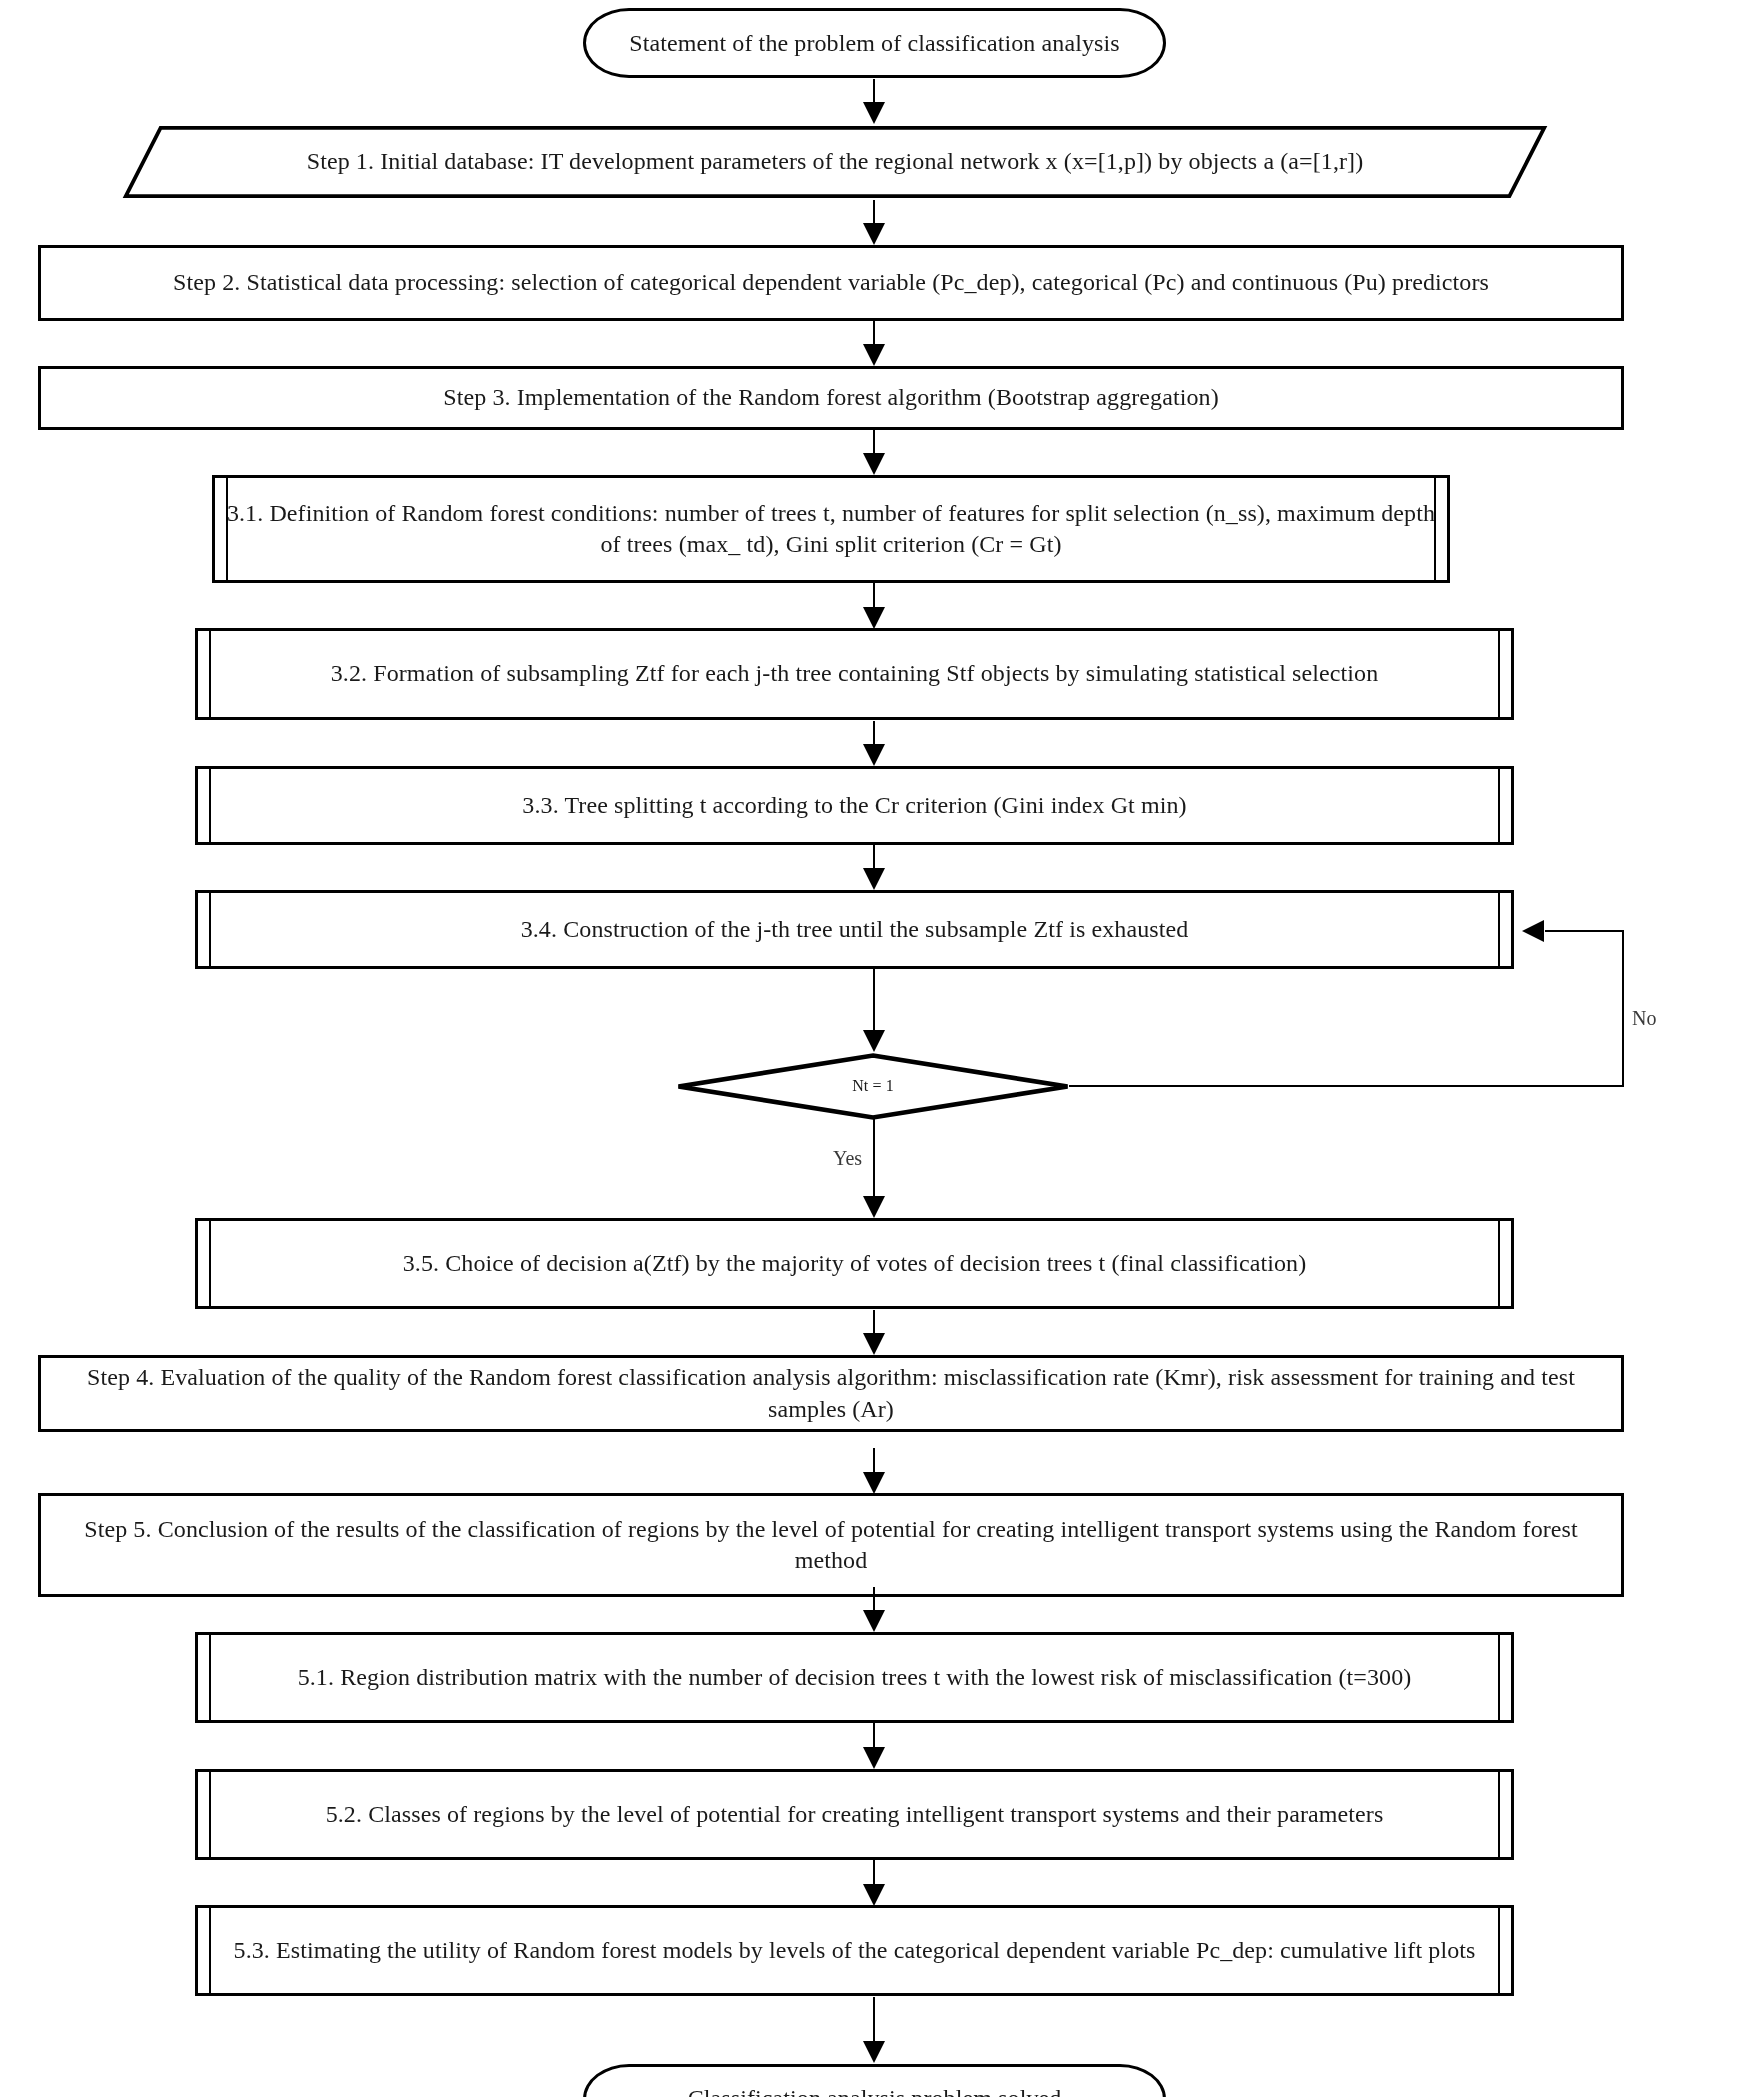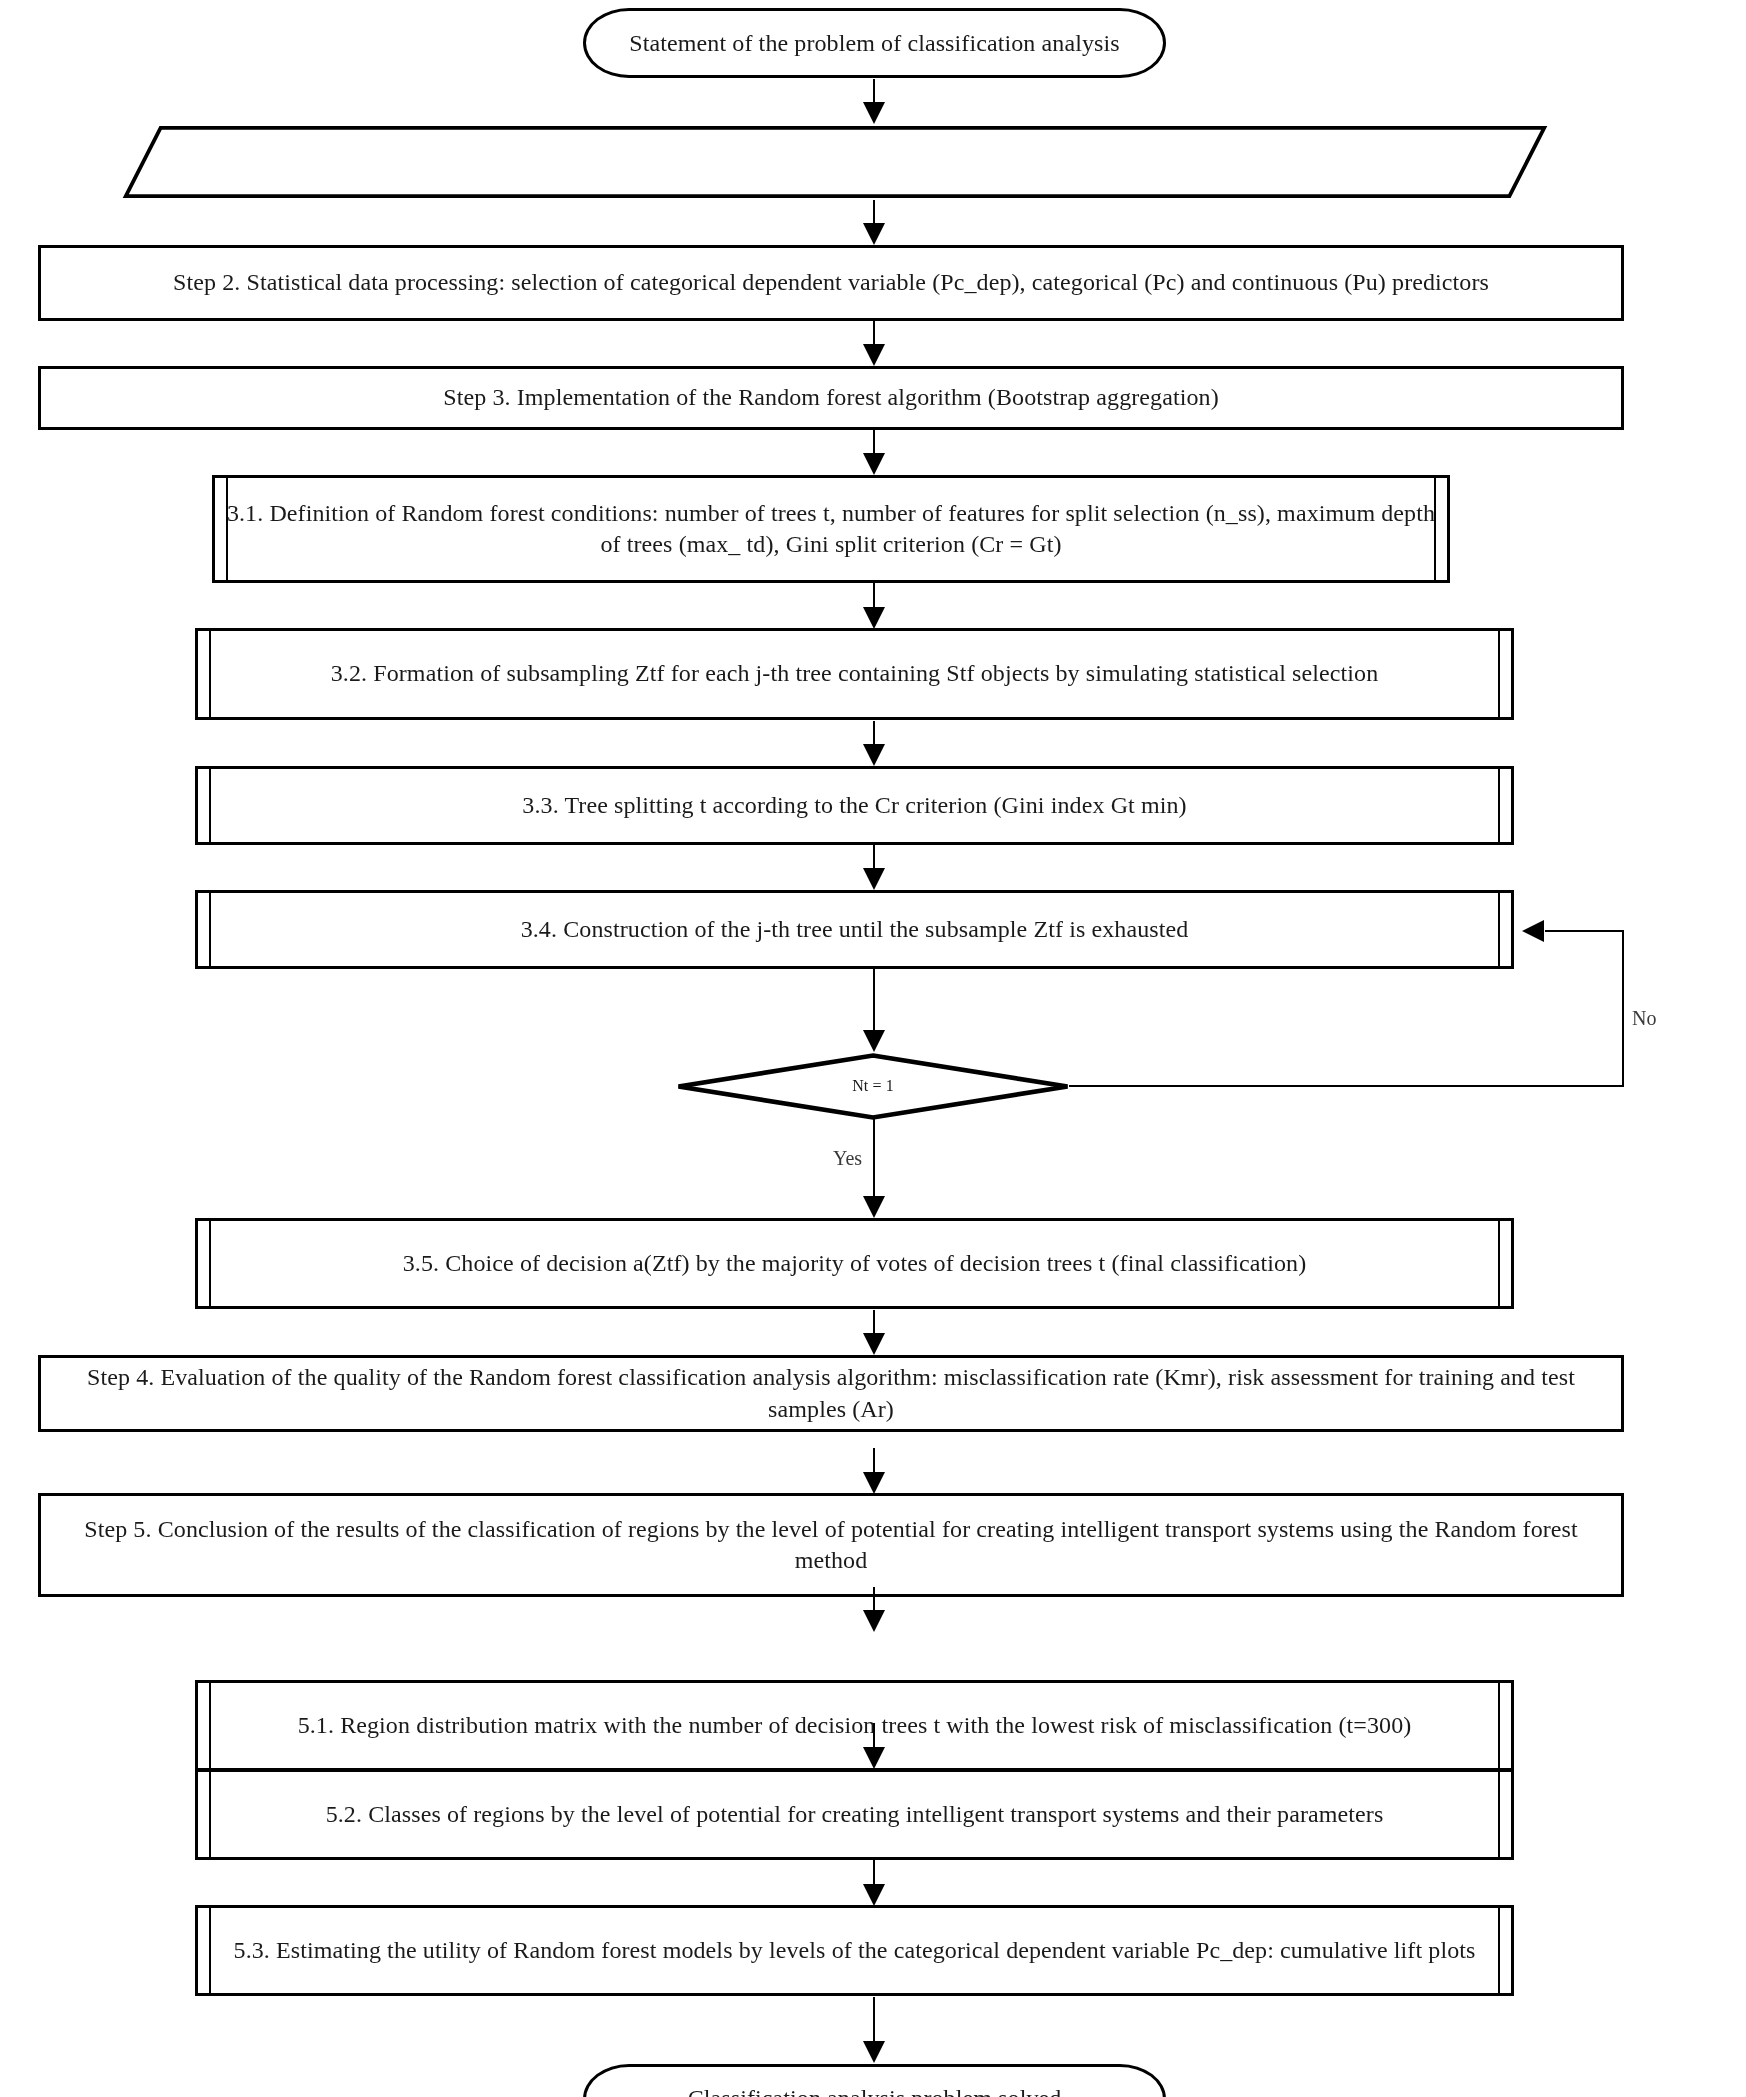--- a/index.html
+++ b/index.html
@@ -126,20 +126,21 @@
     <span class="txt">Statement of the problem of classification analysis</span>
   </div>
 
   <div class="vline" style="left:873px; top:79px; height:24px;"></div>
   <div class="arrow-down" style="left:863px; top:102px;"></div>
 
   <div class="node parallelogram" style="left:122px; top:124px; width:1426px; height:76px;">
     <svg viewBox="0 0 3400 180" preserveAspectRatio="none">
       <polygon points="92,9 3391,9 3308,171 9,171" fill="#ffffff" stroke="#000000" stroke-width="9"></polygon>
     </svg>
+    <span class="txt">Step 1. Initial database: IT development parameters of the regional network x (x=[1,p]) by objects a (a=[1,r])</span>
   </div>
 
   <div class="vline" style="left:873px; top:200px; height:24px;"></div>
   <div class="arrow-down" style="left:863px; top:223px;"></div>
 
   <div class="node process" style="left:38px; top:245px; width:1586px; height:76px;">
     <span class="txt">Step 2. Statistical data processing: selection of categorical dependent variable (Pc_dep), categorical (Pc) and continuous (Pu) predictors</span>
   </div>
 
   <div class="vline" style="left:873px; top:320px; height:24px;"></div>
@@ -221,21 +222,21 @@
   <div class="vline" style="left:873px; top:1448px; height:24px;"></div>
   <div class="arrow-down" style="left:863px; top:1472px;"></div>
 
   <div class="node process" style="left:38px; top:1493px; width:1586px; height:104px;">
     <span class="txt">Step 5. Conclusion of the results of the classification of regions by the level of potential for creating intelligent transport systems using the Random forest method</span>
   </div>
 
   <div class="vline" style="left:873px; top:1587px; height:24px;"></div>
   <div class="arrow-down" style="left:863px; top:1610px;"></div>
 
-  <div class="node subprocess" style="left:195px; top:1632px; width:1319px; height:91px;margin-top:48px;">
+  <div class="node subprocess" style="left:195px; top:1632px; width:1319px; height:91px;">
     <span class="inner-bar-l"></span>
     <span class="inner-bar-r"></span>
     <span class="txt">5.1. Region distribution matrix with the number of decision trees t with the lowest risk of misclassification (t=300)</span>
   </div>
 
   <div class="vline" style="left:873px; top:1723px; height:24px;"></div>
   <div class="arrow-down" style="left:863px; top:1747px;"></div>
 
   <div class="node subprocess" style="left:195px; top:1769px; width:1319px; height:91px;">
     <span class="inner-bar-l"></span>

